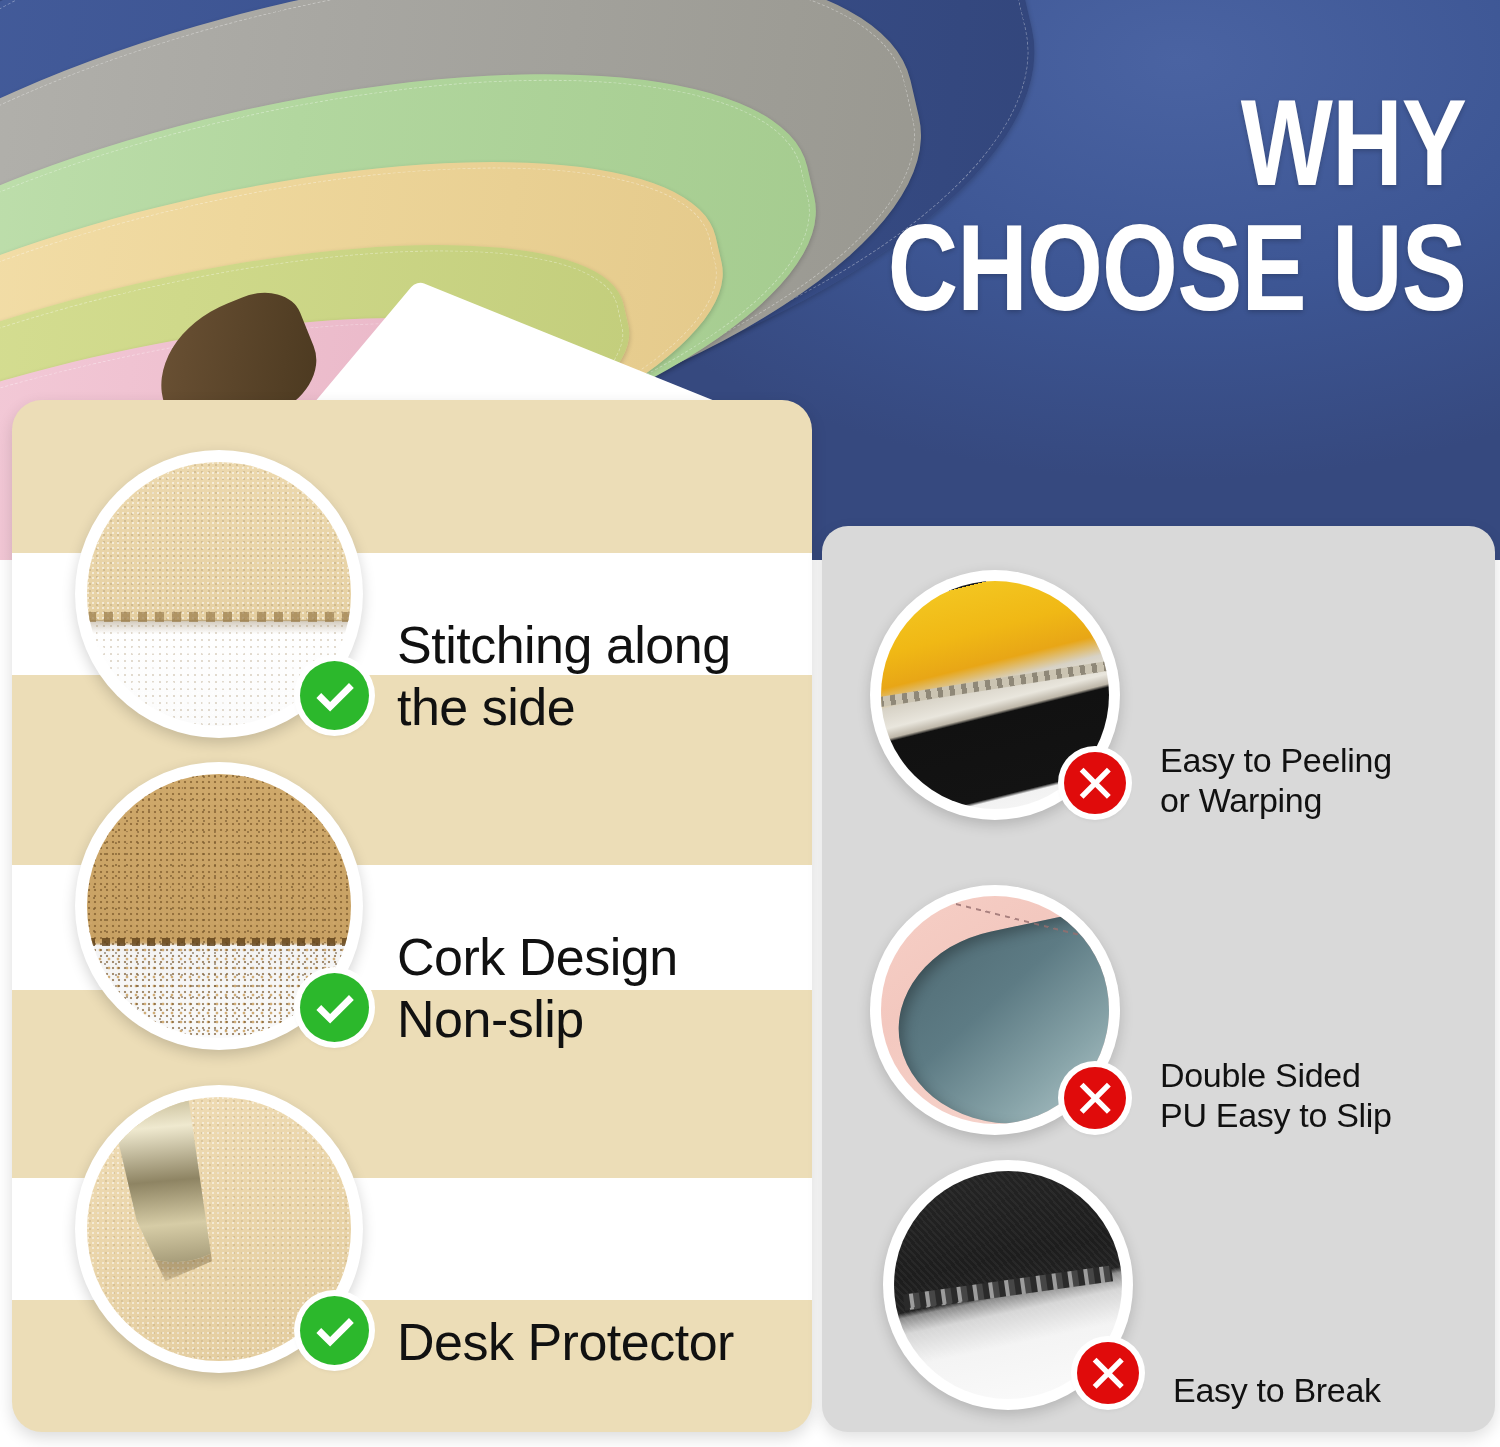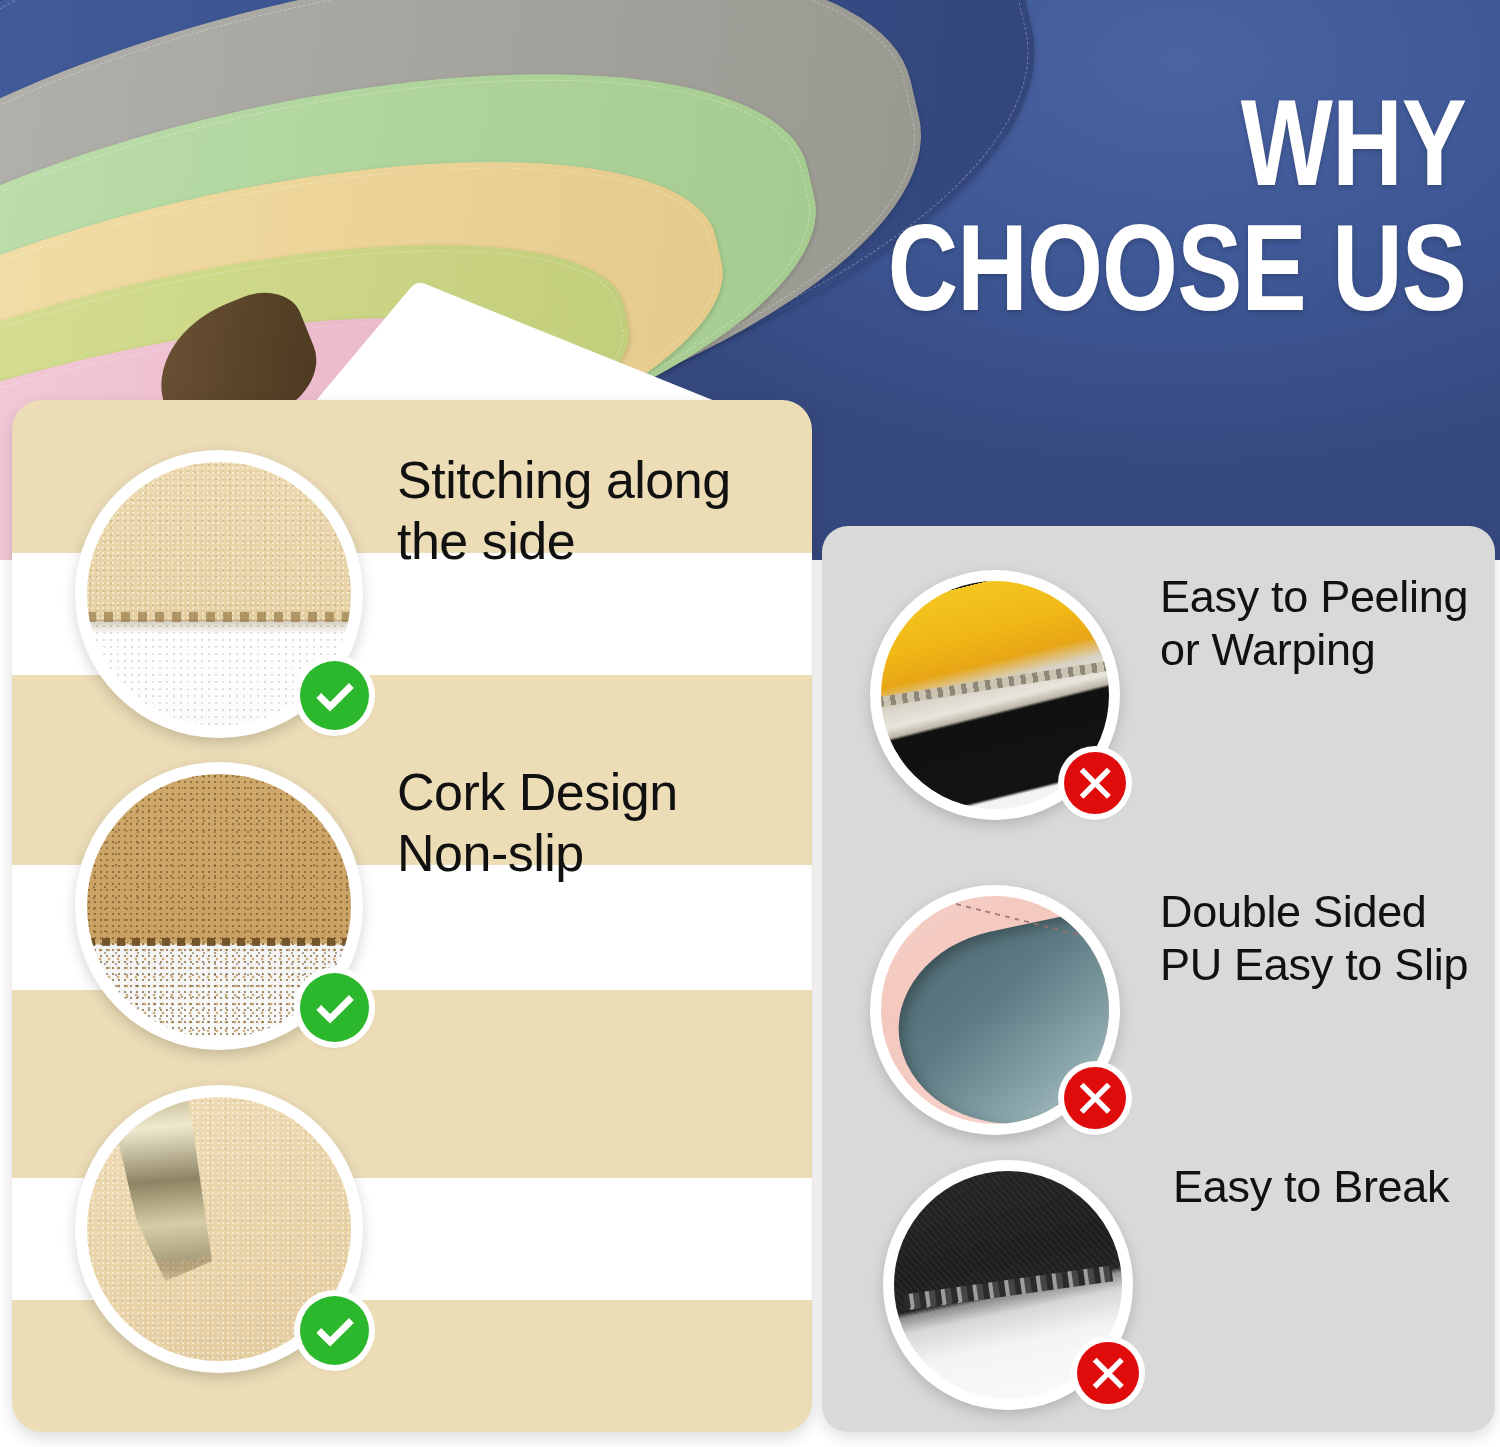--- a/index.html
+++ b/index.html
@@ -88,21 +88,21 @@
 
   .panel-con {
     position:absolute; left:822px; top:526px; width:673px; height:906px;
     background:#d9d9d9;
     border-radius:26px;
     overflow:hidden;
     box-shadow:0 6px 16px rgba(0,0,0,.12);
   }
 
   
-  .row { position:absolute; display:flex; align-items:flex-start; }
+  .row { position:absolute; display:flex; align-items:flex-end; }
 
   .thumb {
     position:relative;
     border-radius:50%;
     background:#ffffff;
     box-shadow:0 5px 14px rgba(0,0,0,.17);
     flex:0 0 auto;
     display:flex; align-items:flex-end; justify-content:center;
   }
   .thumb-inner {
@@ -225,21 +225,21 @@
   .badge svg { width:62%; height:62%; display:block; }
 
   
   .label{
     color:#111111;
     font-weight:normal;
     line-height:1.18;
     white-space:pre-line;
   }
   .pro .label { font-size:52px; margin-left:34px; letter-spacing:-.5px; }
-  .con .label { font-size:45px; margin-left:40px; letter-spacing:-.3px; }
+  .con .label { font-size:34px; margin-left:40px; letter-spacing:-.3px; }
 
   
   #pro-row-0 { left:75px; top:450px; }
   #pro-row-1 { left:75px; top:762px; }
   #pro-row-2 { left:75px; top:1085px; }
   
   #con-row-0 { left:870px; top:570px; }
   #con-row-1 { left:870px; top:885px; }
   #con-row-2 { left:883px; top:1160px; }
 </style>
@@ -309,20 +309,21 @@
     <div class="thumb-inner">
       <div class="tex-desk"></div>
       <div class="tool"></div>
     </div>
     <div class="badge badge-ok">
       <svg viewBox="0 0 24 24" aria-hidden="true">
           <path d="M20.2 5.1 9.6 15.7 4.6 10.7 1.9 13.4l7.7 7.7L22.9 7.8z" fill="#ffffff"></path>
         </svg>
     </div>
   </div>
+  <div class="label">Desk Protector</div>
 </div>
 
 <div class="panel-con"></div>
 
 <div class="row con" id="con-row-0">
   <div class="thumb">
     <div class="thumb-inner">
       <div class="tex-peel"></div>
       <div class="peel-tear"></div>
     </div>

